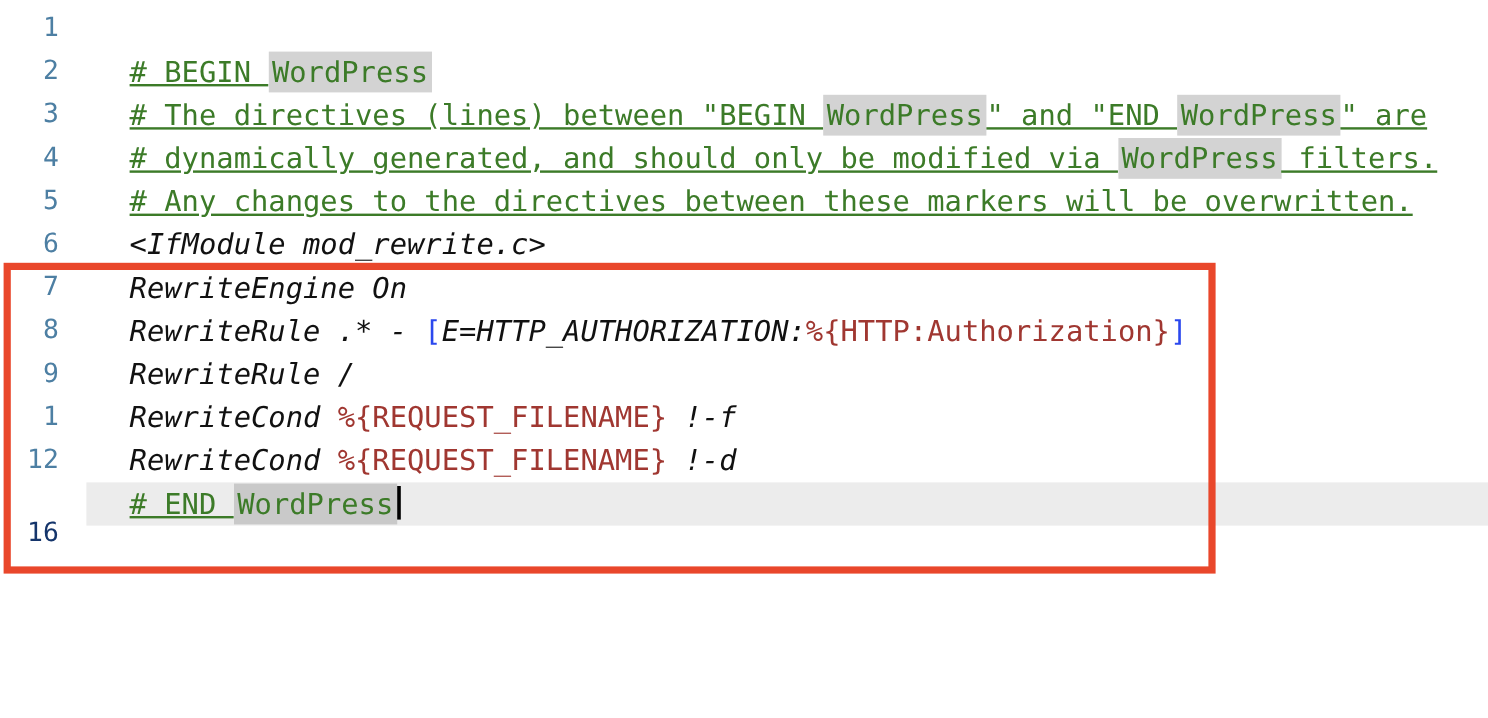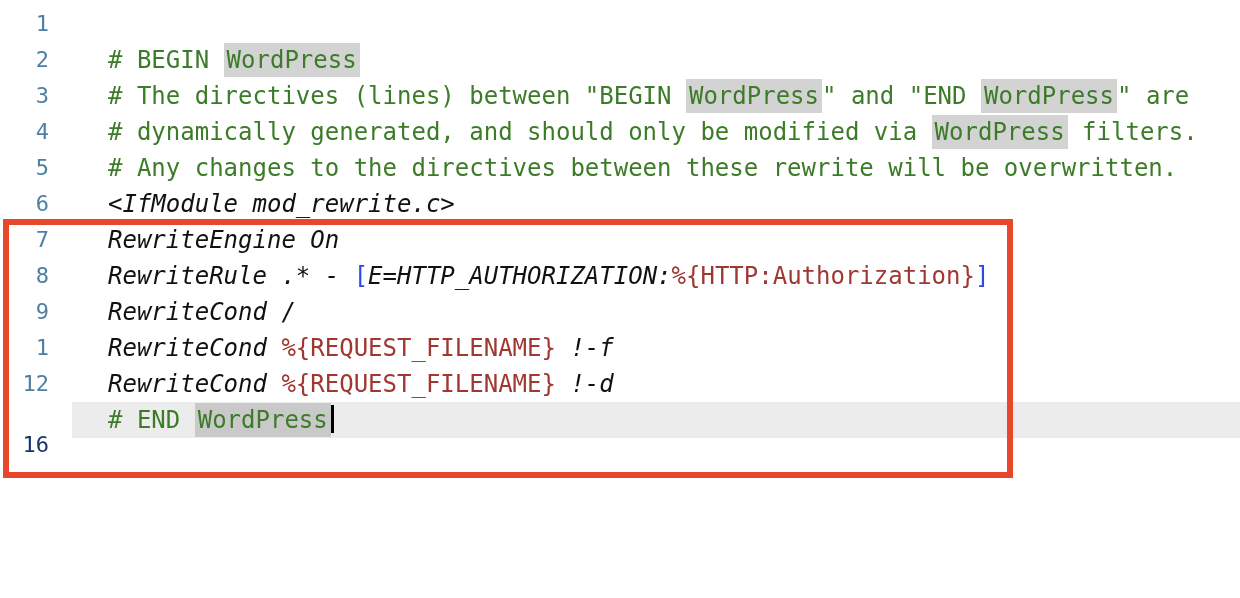--- a/index.html
+++ b/index.html
@@ -28,21 +28,21 @@
     flex: 1 1 auto;
     box-sizing: border-box;
     padding-left: 36px;
     font-size: 24px;
     line-height: 36px;
     white-space: pre;
     color: var(--plain, #111111);
   }
   .row.active .code { background: var(--active-line-bg, #ececec); }
   .row.active .gutter { color: var(--active-line-number, #15356b); font-weight: normal; margin-top: 25px; }
-  .tok-comment { color: var(--comment, #3c7b28); }
+  .tok-comment { color: var(--comment, #3c7b28); text-decoration: underline; }
   .tok-plain   { color: var(--plain, #111111); font-style: italic; }
   .tok-bracket { color: var(--bracket, #2b48ee); }
   .tok-var     { color: var(--variable, #a03731); }
   .tok-match {
     color: var(--comment, #3c7b28);
     background: var(--match-bg, #d3d3d3);
     padding: 3px 3px;
   }
   .tok-match-active {
     color: var(--comment, #3c7b28);
@@ -81,37 +81,37 @@
       <div class="row">
         <div class="gutter">3</div>
         <div class="code"><span class="tok-comment"># The directives (lines) between "BEGIN </span><span class="tok-match">WordPress</span><span class="tok-comment">" and "END </span><span class="tok-match">WordPress</span><span class="tok-comment">" are</span></div>
       </div>
       <div class="row">
         <div class="gutter">4</div>
         <div class="code"><span class="tok-comment"># dynamically generated, and should only be modified via </span><span class="tok-match">WordPress</span><span class="tok-comment"> filters.</span></div>
       </div>
       <div class="row">
         <div class="gutter">5</div>
-        <div class="code"><span class="tok-comment"># Any changes to the directives between these rewrite will be overwritten.</span></div>
+        <div class="code"><span class="tok-comment"># Any changes to the directives between these markers will be overwritten.</span></div>
       </div>
       <div class="row">
         <div class="gutter">6</div>
         <div class="code"><span class="tok-plain">&lt;IfModule mod_rewrite.c&gt;</span></div>
       </div>
       <div class="row">
         <div class="gutter">7</div>
         <div class="code"><span class="tok-plain">RewriteEngine On</span></div>
       </div>
       <div class="row">
         <div class="gutter">8</div>
         <div class="code"><span class="tok-plain">RewriteRule .* - </span><span class="tok-bracket">[</span><span class="tok-plain">E=HTTP_AUTHORIZATION:</span><span class="tok-var">%{HTTP:Authorization}</span><span class="tok-bracket">]</span></div>
       </div>
       <div class="row">
         <div class="gutter">9</div>
-        <div class="code"><span class="tok-plain">RewriteCond /</span></div>
+        <div class="code"><span class="tok-plain">RewriteRule /</span></div>
       </div>
       <div class="row">
         <div class="gutter">1</div>
         <div class="code"><span class="tok-plain">RewriteCond </span><span class="tok-var">%{REQUEST_FILENAME}</span><span class="tok-plain"> !-f</span></div>
       </div>
       <div class="row">
         <div class="gutter">12</div>
         <div class="code"><span class="tok-plain">RewriteCond </span><span class="tok-var">%{REQUEST_FILENAME}</span><span class="tok-plain"> !-d</span></div>
       </div>
       <div class="row active">

